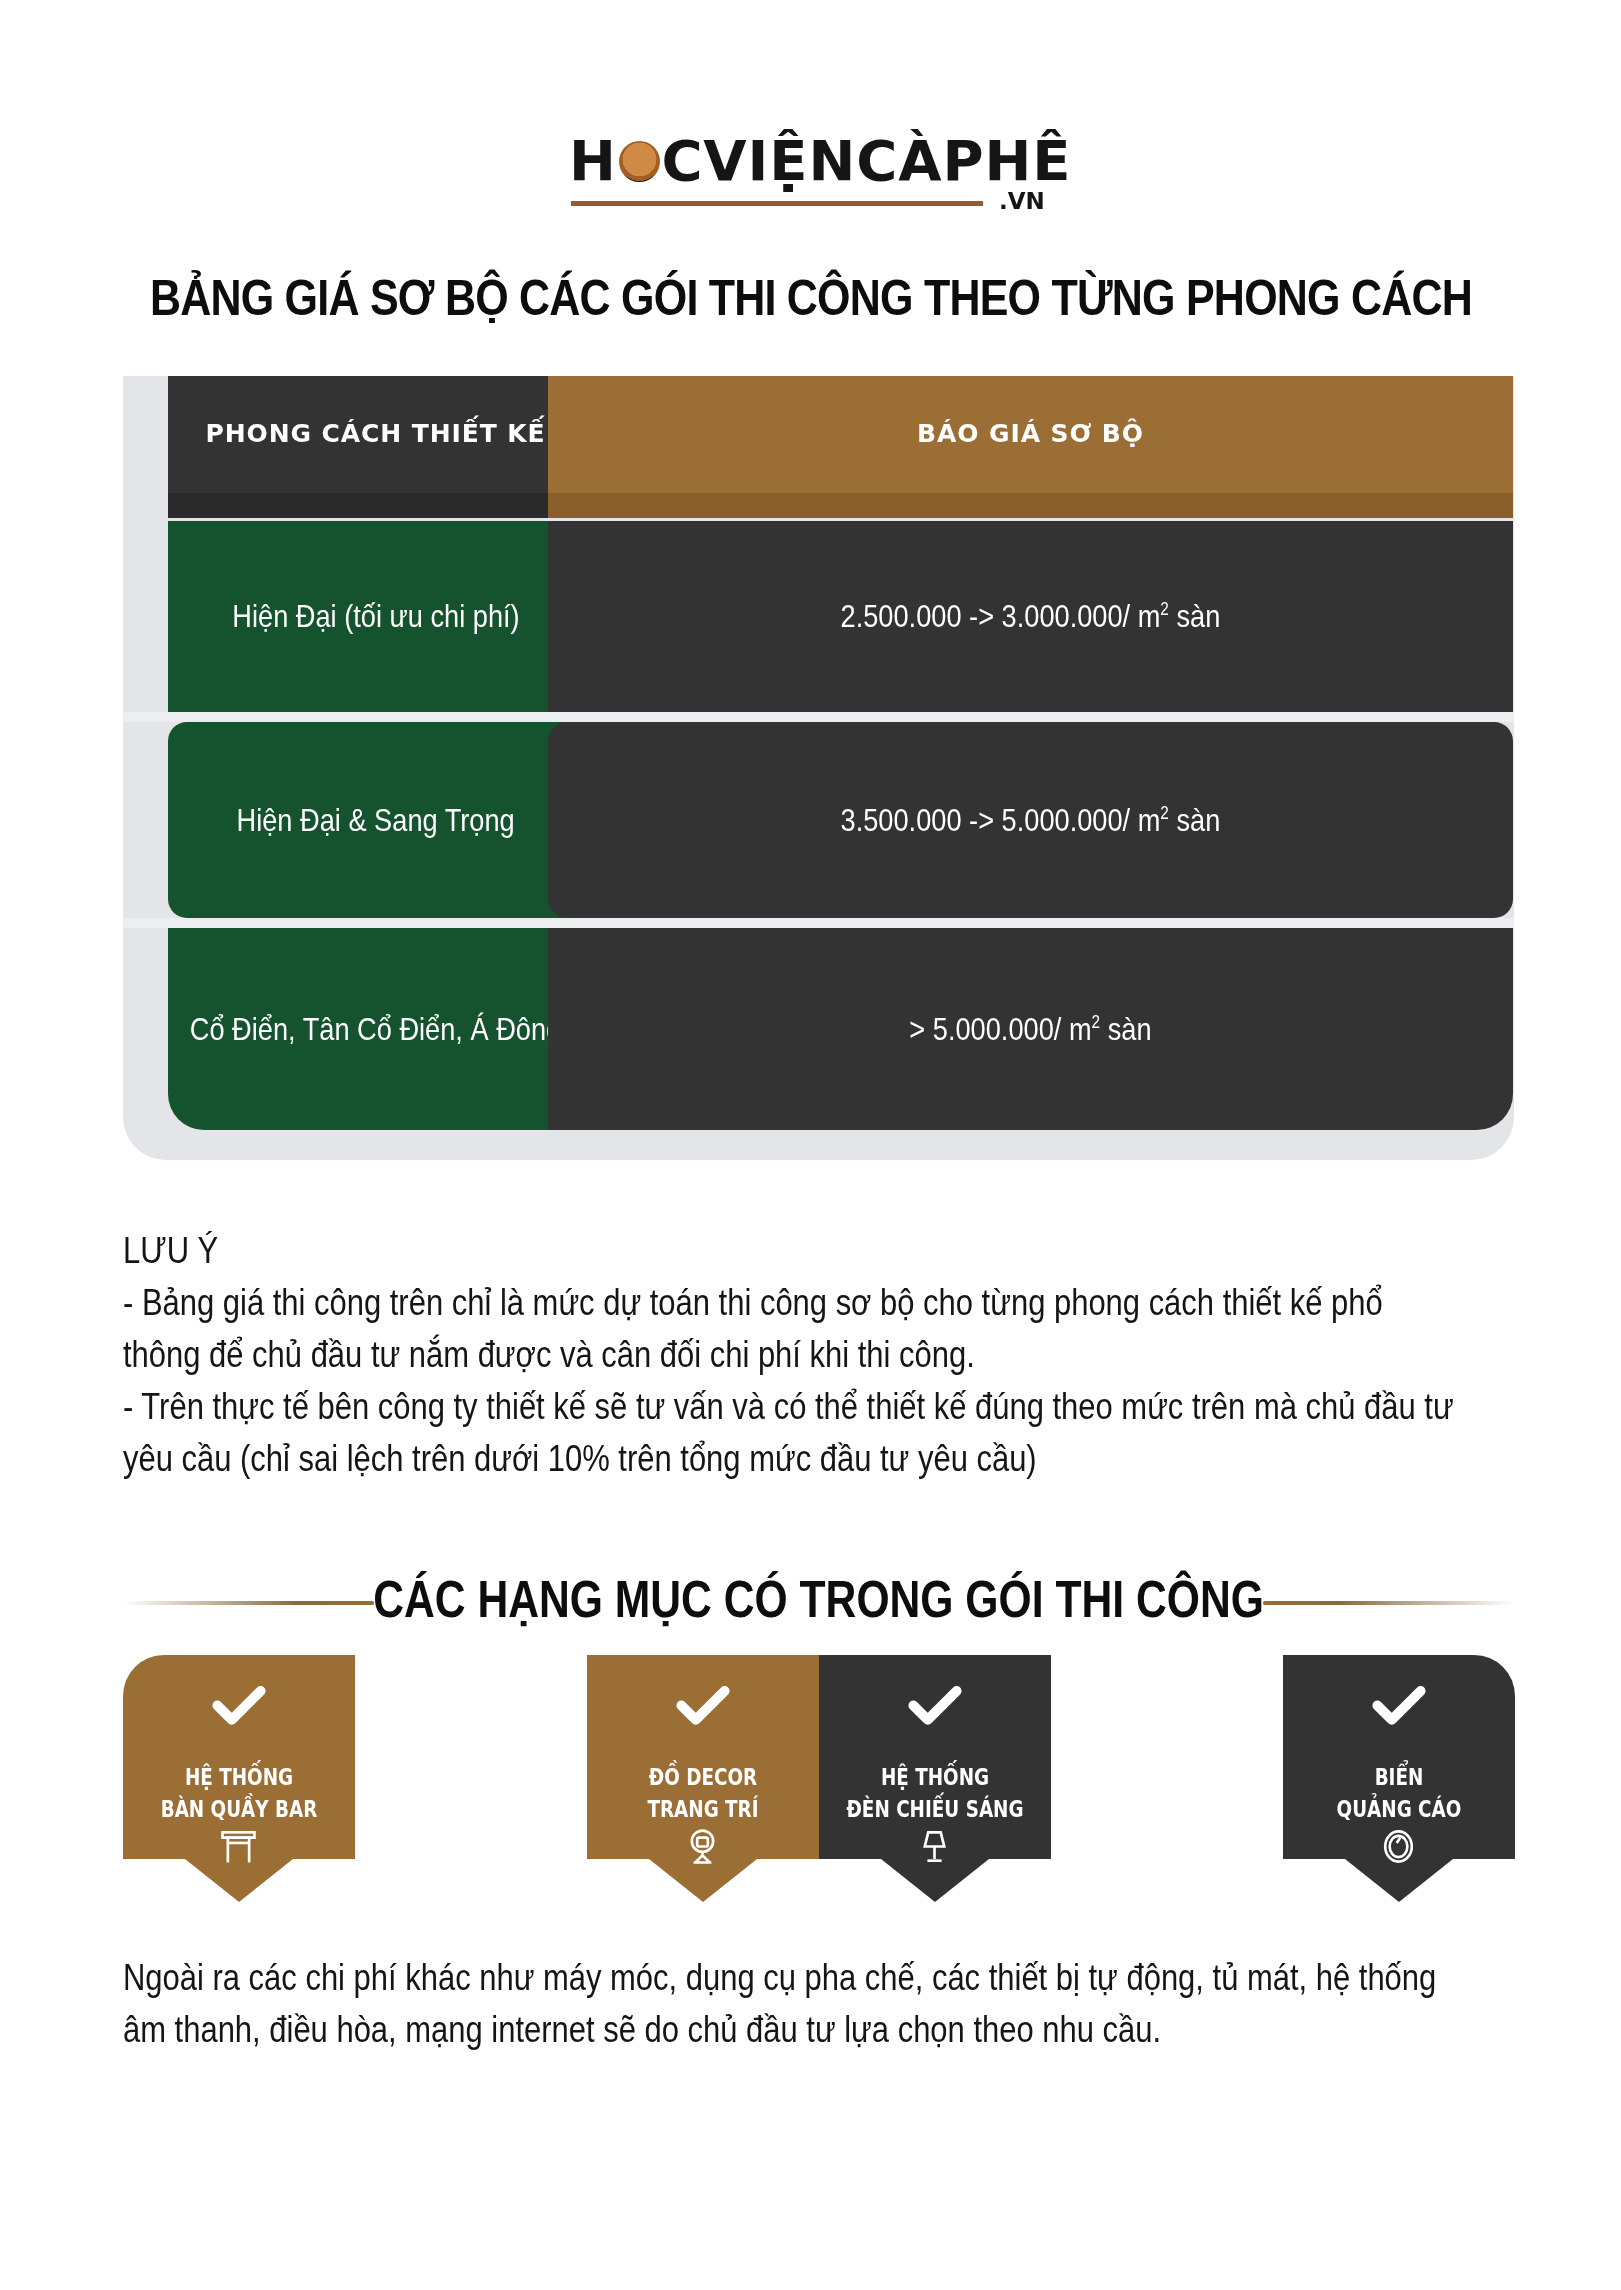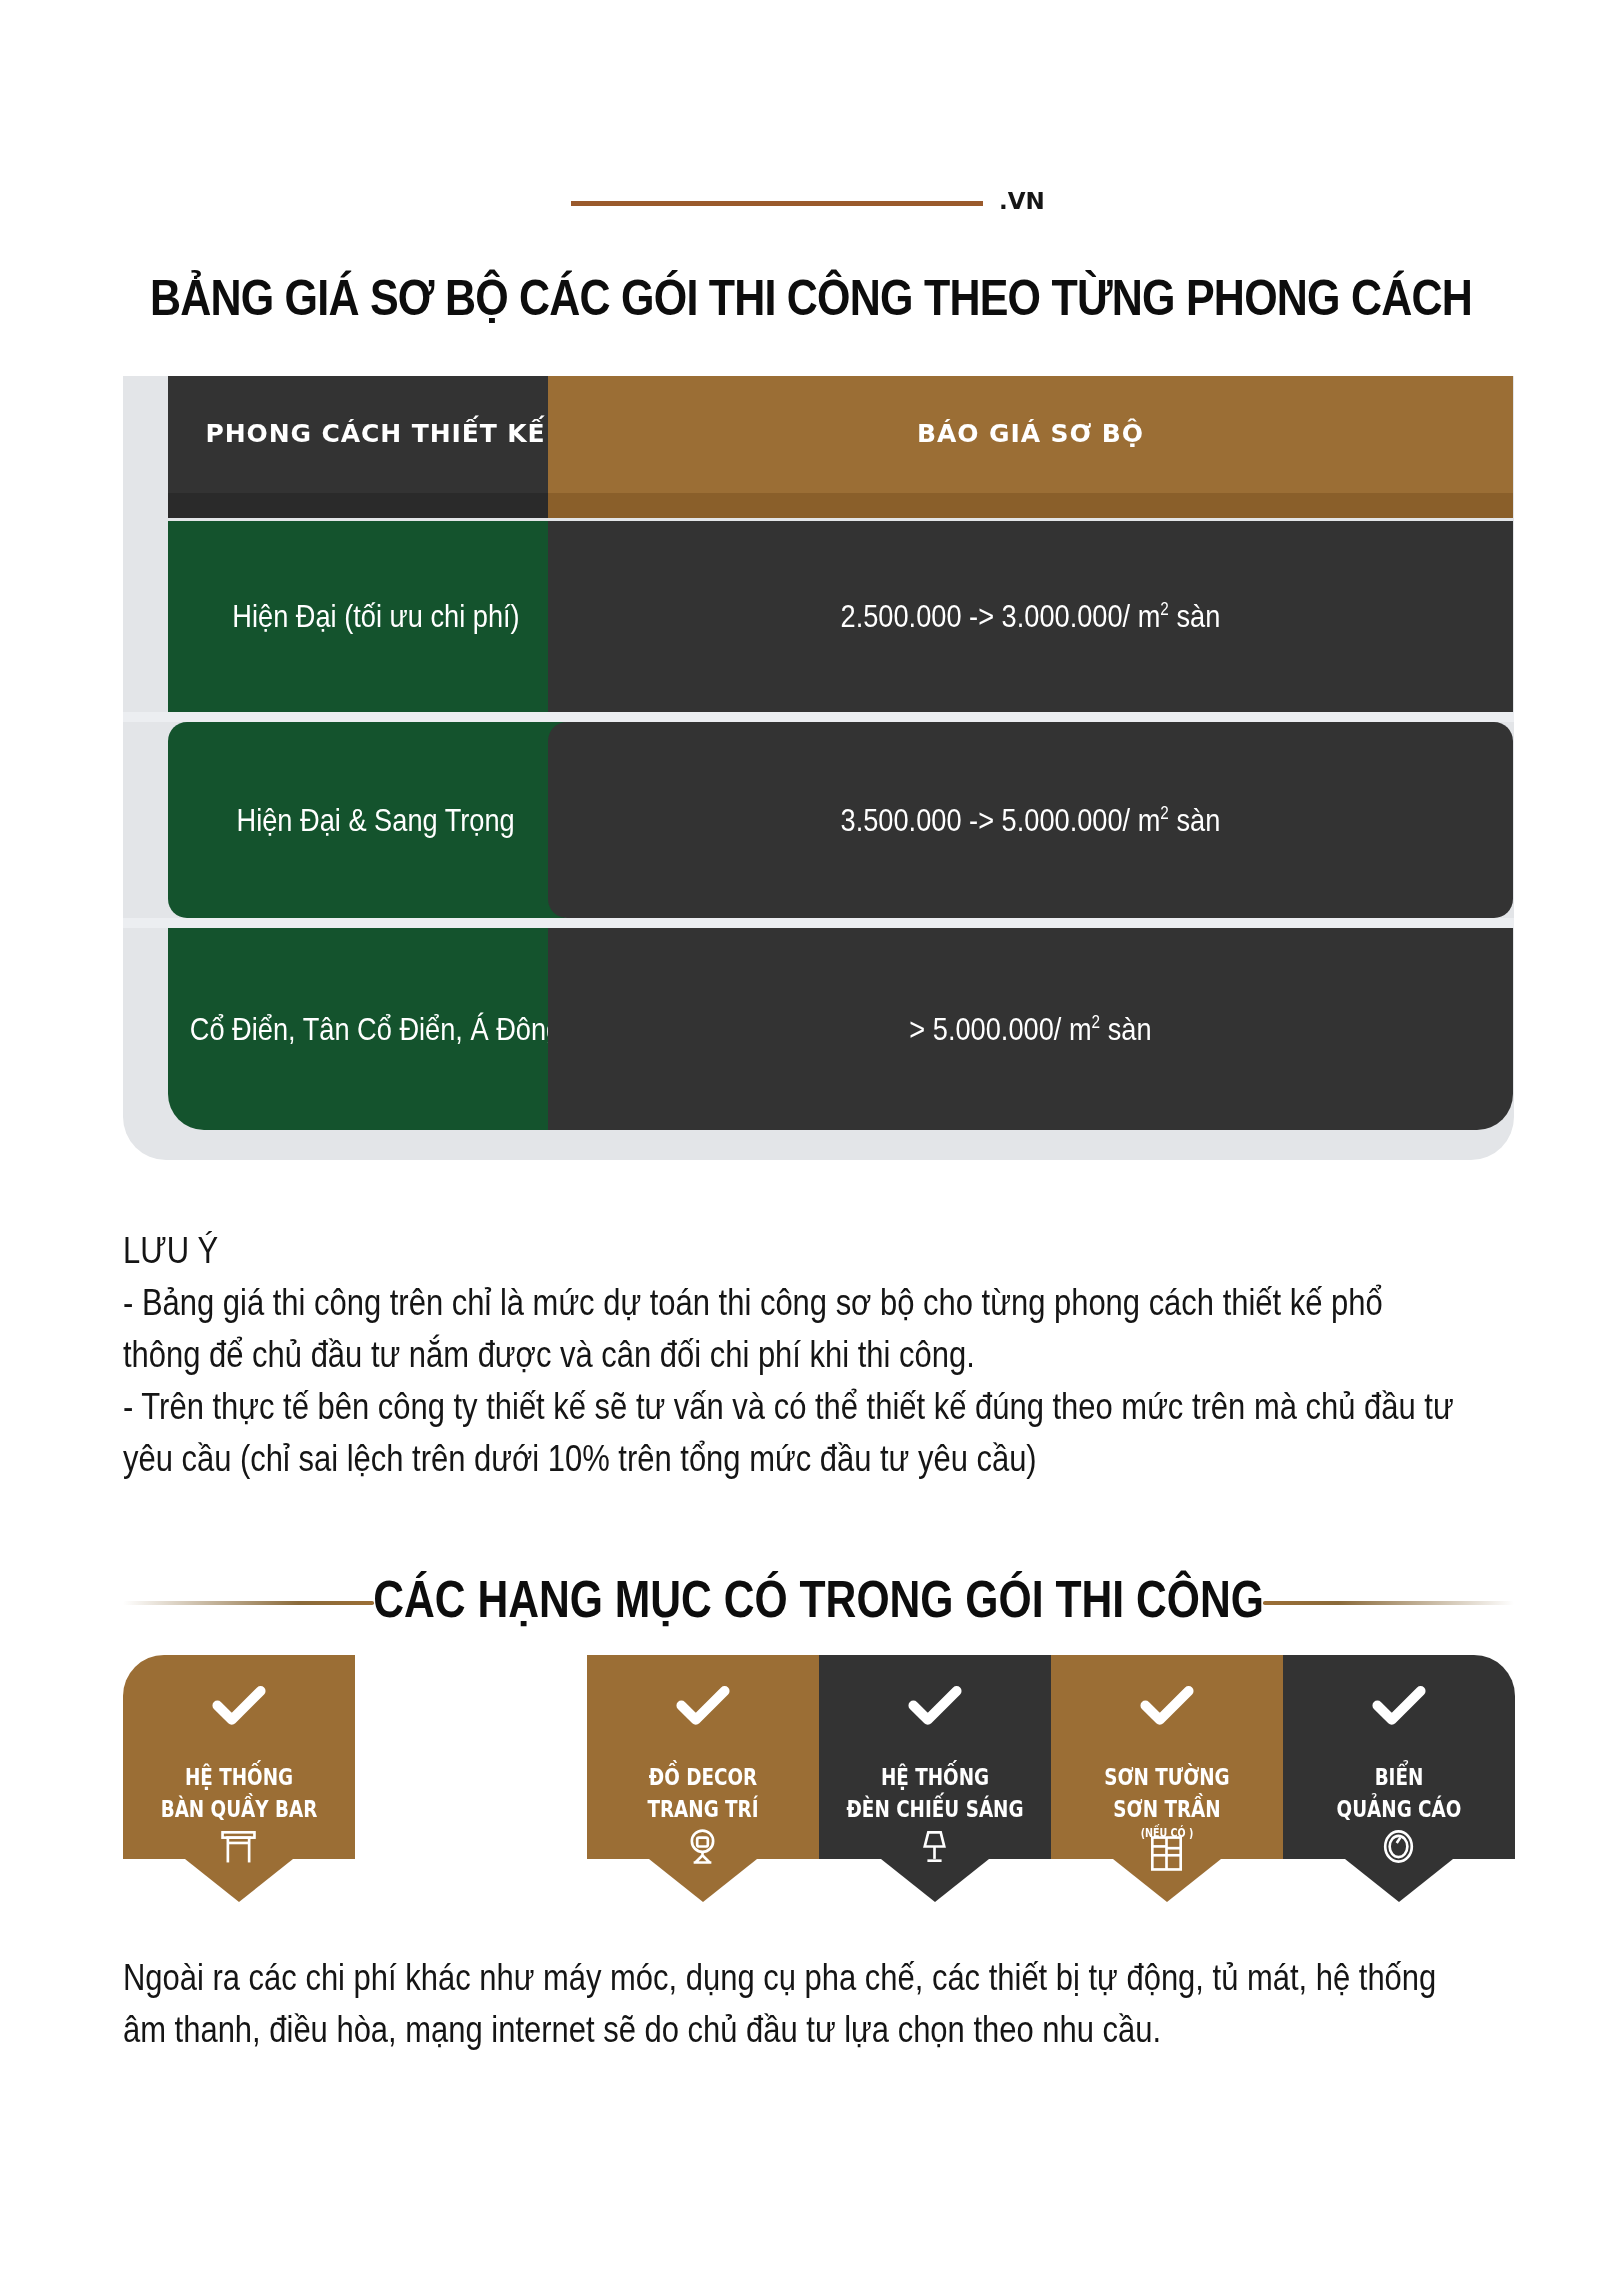--- a/index.html
+++ b/index.html
@@ -70,20 +70,21 @@
   .badge-icon { position: absolute; left: 50%; margin-left: -19.7px; top: 172px; width: 39px; height: 39px; }
 
   
   .footer-note { position: absolute; left: 123px; top: 1952px; width: 1397px; }
   .footer-note p { font-family: "Liberation Sans", sans-serif; font-size: 36px; line-height: 52px; color: #151515; transform: scaleX(0.86); transform-origin: left; white-space: nowrap; }
 </style>
 </head>
 <body>
 
 <div class="logo">
+  <div class="logo-text"><span>H</span><span class="o-cup"></span><span>CVIỆNCÀPHÊ</span></div>
   <div class="logo-bar"></div>
   <div class="logo-vn">.VN</div>
 </div>
 
 <h1 class="main-title">BẢNG GIÁ SƠ BỘ CÁC GÓI THI CÔNG THEO TỪNG PHONG CÁCH</h1>
 
 <div class="ptable">
   <div class="ptable-shadow"></div>
   <div class="row-sep" style="top:336px"></div>
   <div class="row-sep" style="top:542px"></div>
@@ -182,39 +183,20 @@
       <span>HỆ THỐNG</span>
       <span>ĐÈN CHIẾU SÁNG</span>
     </div>
     <svg class="badge-icon" viewBox="0 0 44 44" fill="none" stroke="#fff" stroke-width="3">
         <path d="M15 6 L29 6 L33 22 L11 22 Z"></path>
         <line x1="22" y1="22" x2="22" y2="36"></line>
         <line x1="14" y1="38" x2="30" y2="38"></line>
       </svg>
   </div>
 
-  <div class="badge gold" style="left:928px">
-    <div class="badge-body"></div>
-    <div class="badge-tip"></div>
-    <svg class="badge-check" viewBox="0 0 60 50">
-        <path d="M6 26 L22 42 L54 10" fill="none" stroke="#fff" stroke-width="11" stroke-linecap="round" stroke-linejoin="round"></path>
-      </svg>
-    <div class="badge-label">
-      <span>SƠN TƯỜNG</span>
-      <span>SƠN TRẦN</span>
-      <span class="badge-sub">(NẾU CÓ )</span>
-    </div>
-    <svg class="badge-icon" viewBox="0 0 44 44" fill="none" stroke="#fff" stroke-width="3" style="top:179px">
-        <rect x="6" y="4" width="32" height="36"></rect>
-        <line x1="22" y1="4" x2="22" y2="40"></line>
-        <line x1="6" y1="14" x2="22" y2="14"></line>
-        <line x1="6" y1="24" x2="38" y2="24"></line>
-        <line x1="22" y1="16" x2="38" y2="16"></line>
-      </svg>
-  </div>
 
   <div class="badge dark last" style="left:1160px">
     <div class="badge-body"></div>
     <div class="badge-tip"></div>
     <svg class="badge-check" viewBox="0 0 60 50">
         <path d="M6 26 L22 42 L54 10" fill="none" stroke="#fff" stroke-width="11" stroke-linecap="round" stroke-linejoin="round"></path>
       </svg>
     <div class="badge-label">
       <span>BIỂN</span>
       <span>QUẢNG CÁO</span>

